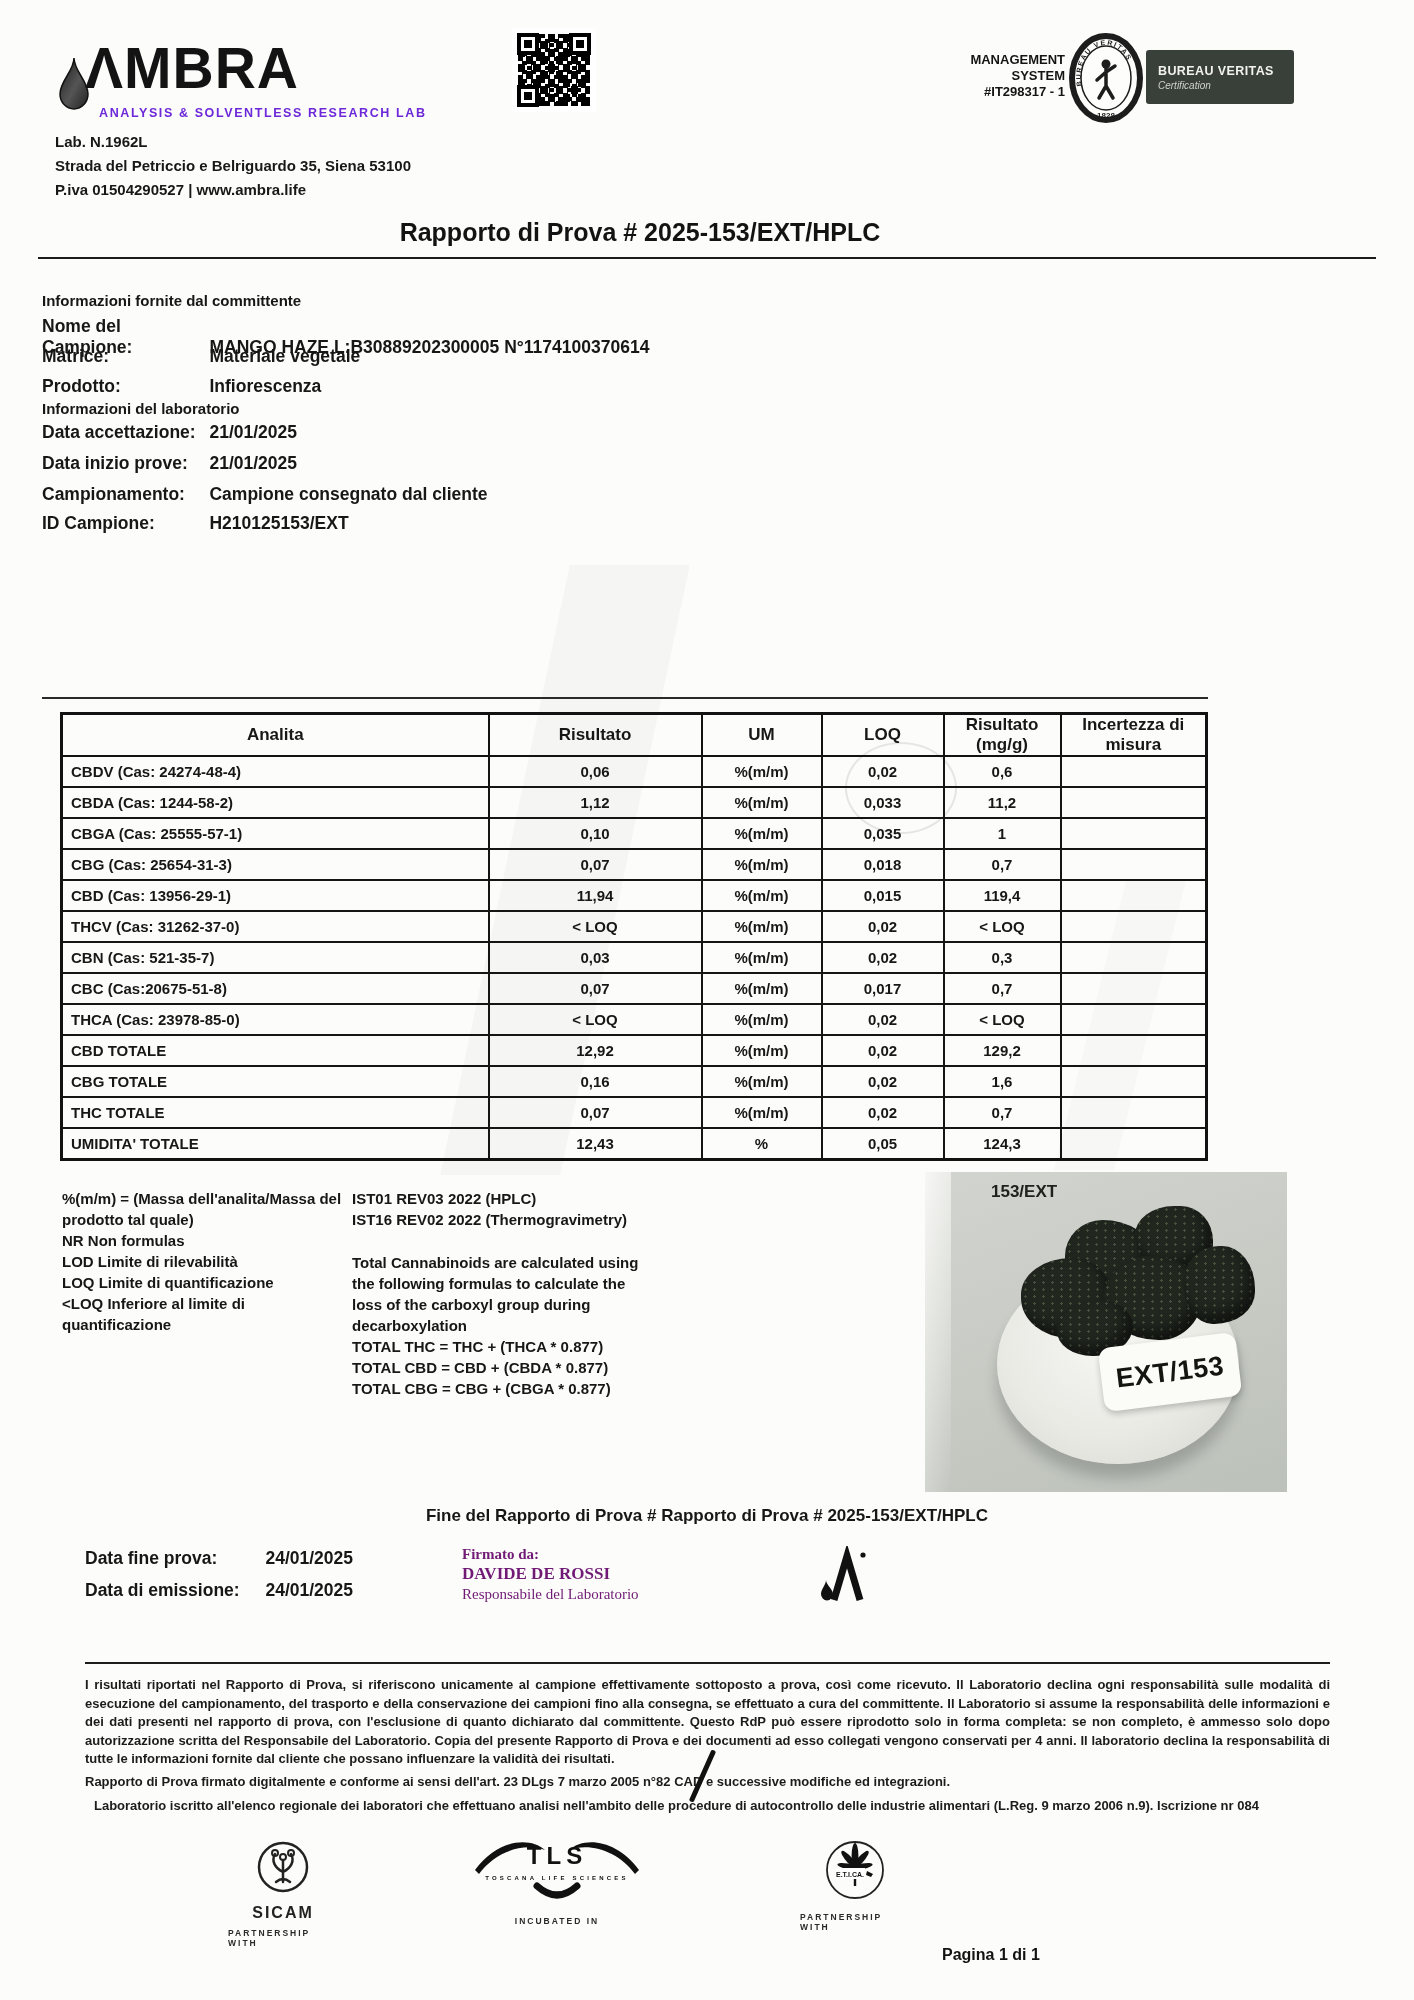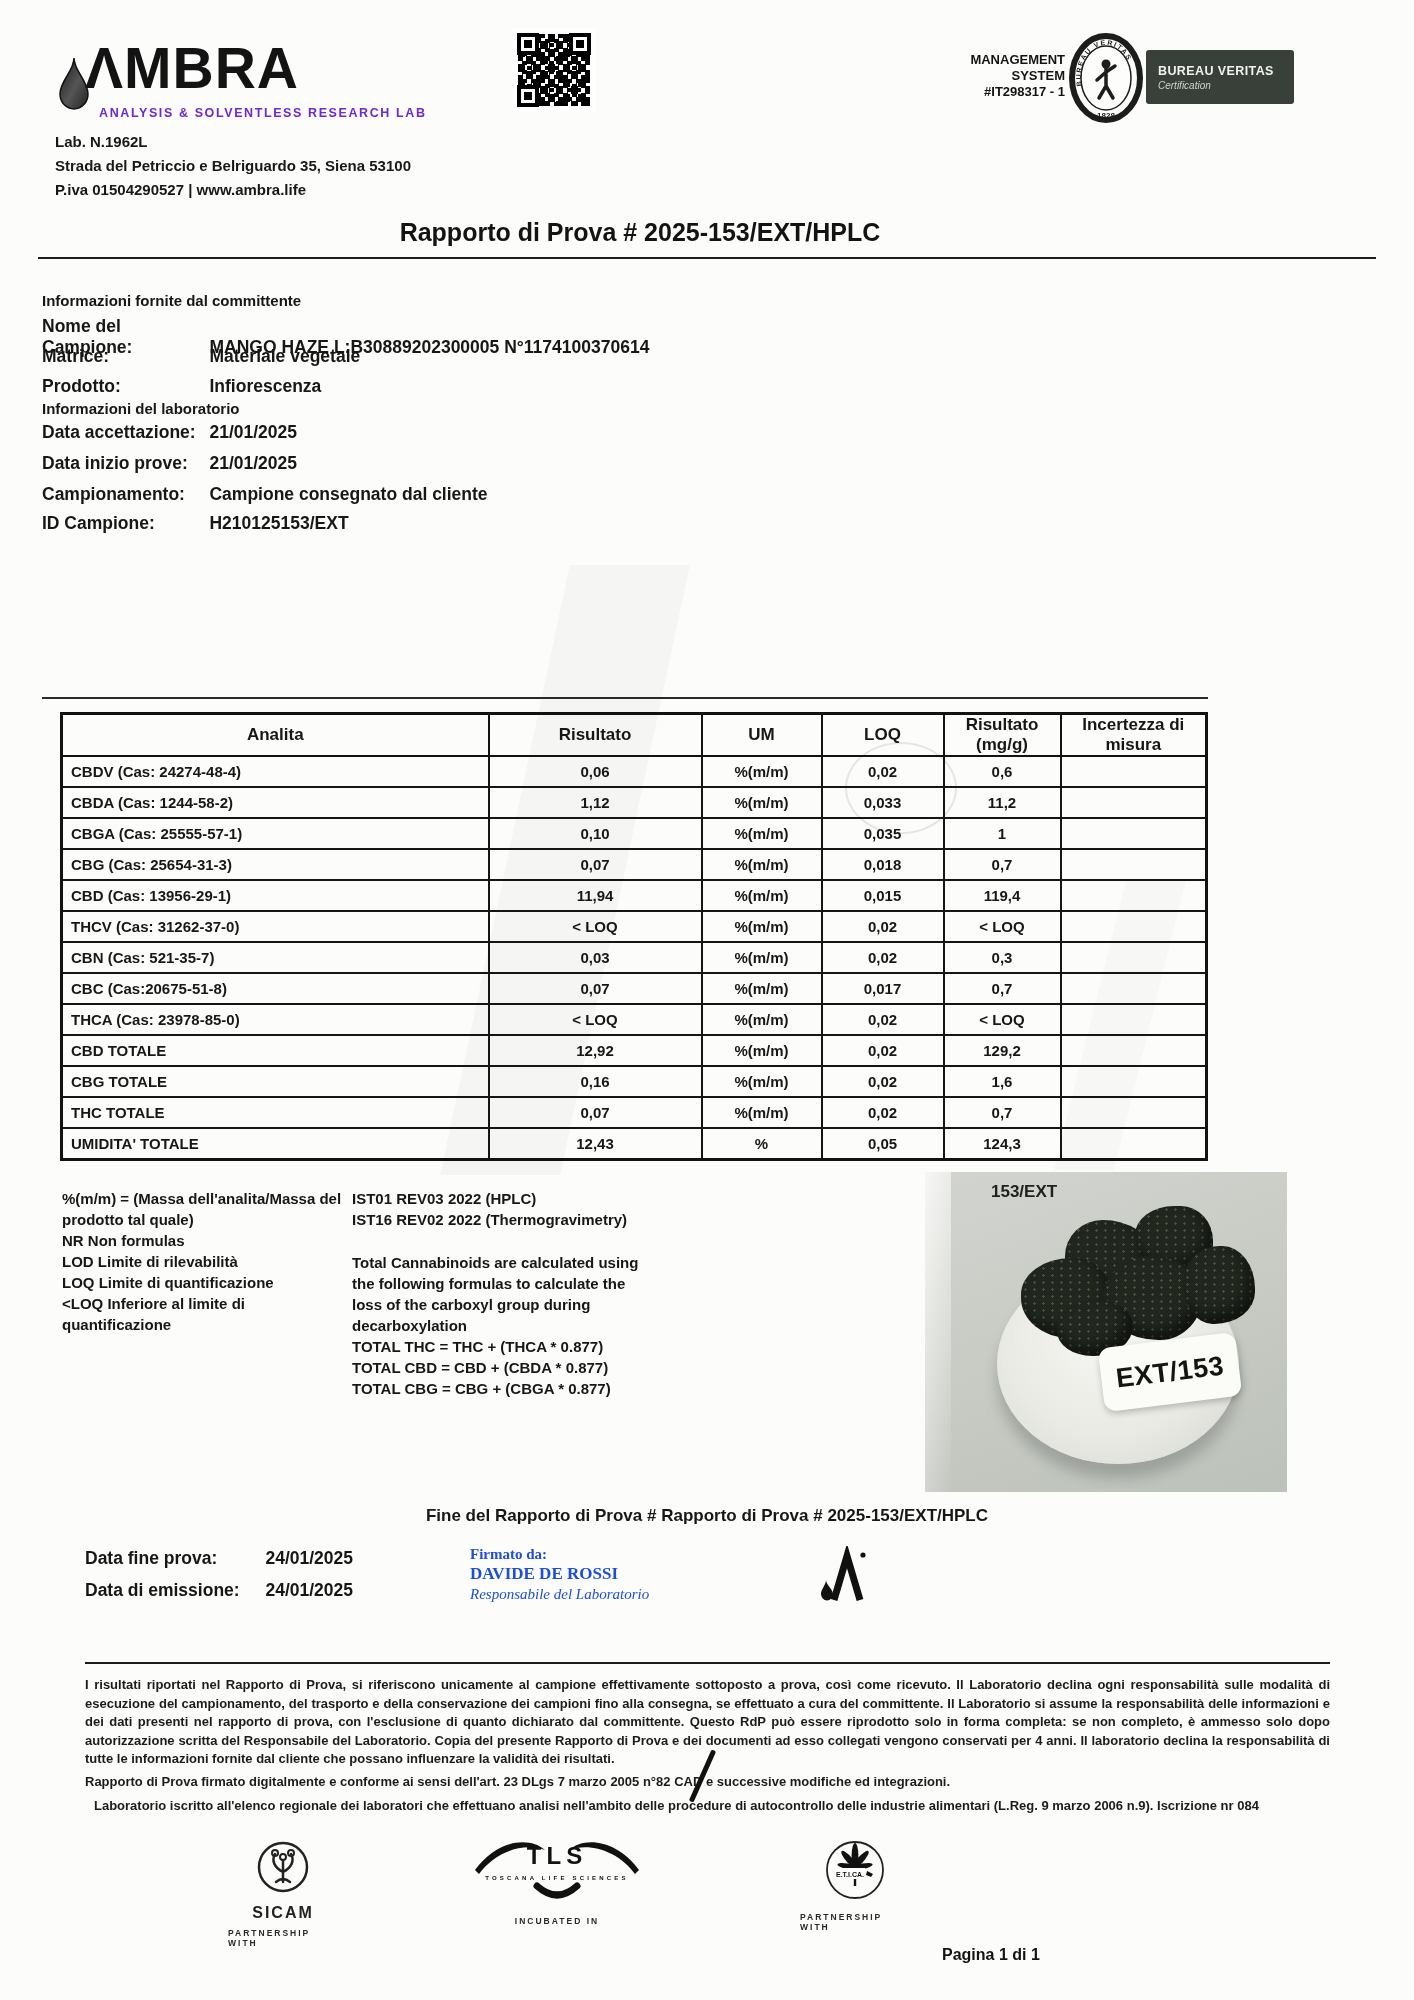--- a/index.html
+++ b/index.html
@@ -49,21 +49,21 @@
        box-shadow:inset -6px -8px 14px rgba(0,0,0,.55);}
   .tag{position:absolute;left:176px;top:168px;width:138px;height:64px;background:#fbfbf7;border-radius:12px;
        transform:rotate(-7deg);box-shadow:0 3px 6px rgba(0,0,0,.22);
        display:flex;align-items:center;justify-content:center;}
   .tag-text{font-size:27px;font-weight:700;color:#15150f;letter-spacing:.5px;}
   .photo-corner{font-size:17px;font-weight:700;color:#20201c;}
   
   .end-line{font-size:17px;font-weight:700;text-align:center;}
   .close-label{display:inline-block;width:176px;font-size:17.5px;font-weight:700;}
   .close-value{font-size:17.5px;font-weight:700;}
-  .serif{font-family:"Liberation Serif",serif;color:#1d4ed8;margin-left:8px;}
+  .serif{font-family:"Liberation Serif",serif;color:#701a75;}
   
   .disc{font-size:13px;font-weight:700;line-height:18.5px;text-align:justify;color:#1c1c1c;}
   .disc2{font-size:13px;font-weight:700;color:#1c1c1c;}
   
   .partner{display:flex;flex-direction:column;align-items:center;}
   .partner-name{font-size:16px;font-weight:600;letter-spacing:2px;margin-top:2px;color:#222;}
   .relation{font-size:8.5px;font-weight:700;letter-spacing:2px;color:#2a2a2a;margin-top:6px;}
   .footer-line{font-size:17px;font-weight:700;text-align:center;color:#131313;}
   .page-num{font-size:16px;font-weight:700;color:#131313;}
   
@@ -340,21 +340,21 @@
     <span class="close-value">24/01/2025</span>
   </div>
   <div class="abs" style="left:85px;top:1580px;">
     <span class="close-label">Data di emissione:</span>
     <span class="close-value">24/01/2025</span>
   </div>
 
   <div class="abs serif" style="left:462px;top:1544px;line-height:20px;">
     <div style="font-size:15px;font-weight:700;">Firmato da:</div>
     <div style="font-size:17px;font-weight:700;">DAVIDE DE ROSSI</div>
-    <div style="font-size:15px;font-style:italic;">Responsabile del Laboratorio</div>
+    <div style="font-size:15px;">Responsabile del Laboratorio</div>
   </div>
 
   <span class="abs" style="left:818px;top:1546px;">
     <svg width="48" height="58" viewBox="0 0 48 58">
       <path d="M22 14 L32 52 M32 14 L22 52" stroke="none"></path>
       <path d="M16 54 L29 10 L42 54" stroke="#111" stroke-width="7" fill="none" stroke-linejoin="miter"></path>
       <circle cx="45" cy="9" r="2.6" fill="#111"></circle>
       <path d="M8 34 C8 39 3 43 3 48 a6 6.5 0 0 0 12 0 C15 43 8 39 8 34 Z" fill="#111"></path>
     </svg>
   </span>

